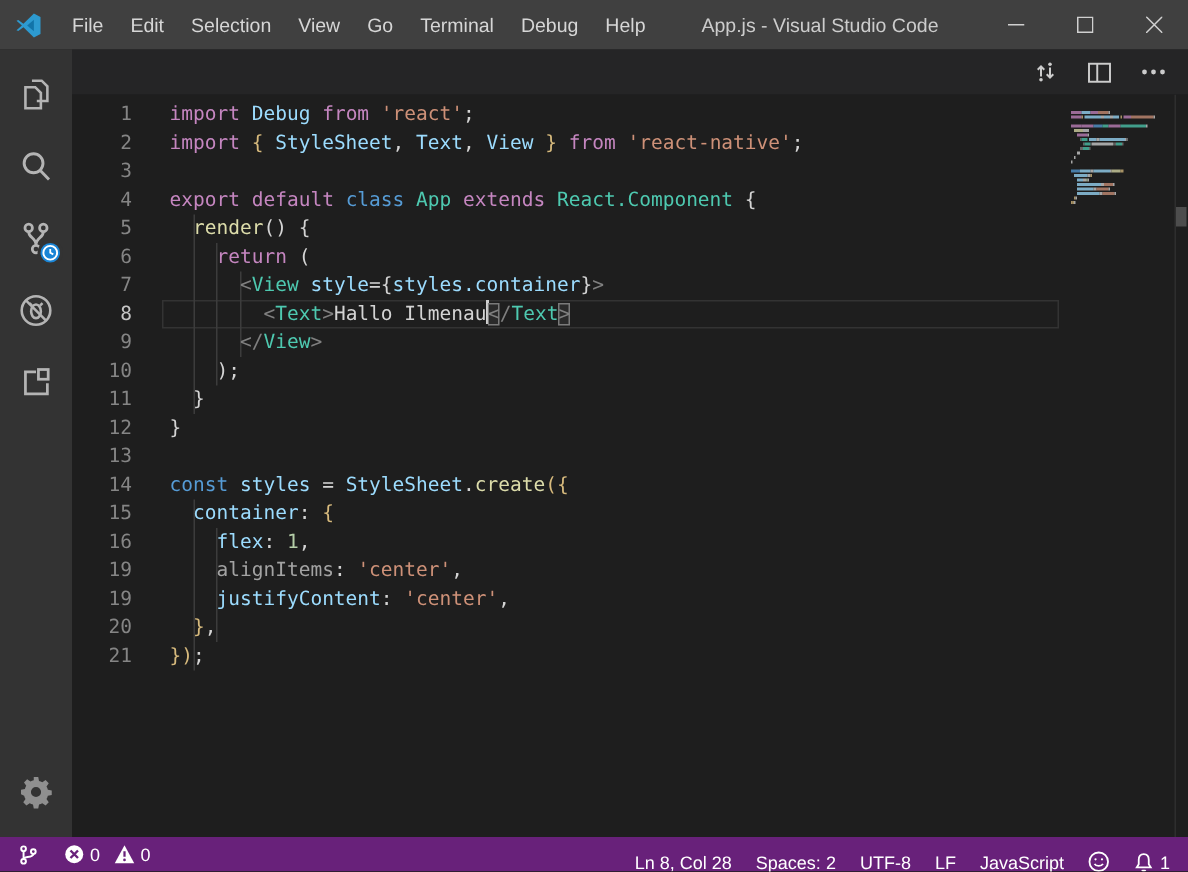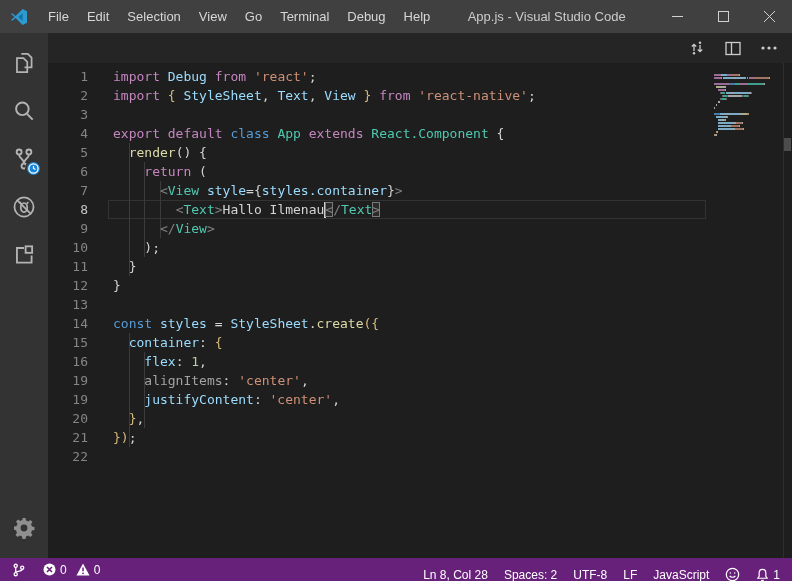--- a/index.html
+++ b/index.html
@@ -266,24 +266,20 @@
               <span class="ln">19</span>
               <span class="code"><span style="color: rgb(212, 212, 212);">    </span><span style="color: rgb(156, 220, 254);">justifyContent</span><span style="color: rgb(212, 212, 212);">: </span><span style="color: rgb(206, 145, 120);">'center'</span><span style="color: rgb(212, 212, 212);">,</span></span>
             </div>
             <div class="line">
               <span class="ln">20</span>
               <span class="code"><span style="color: rgb(212, 212, 212);">  </span><span style="color: rgb(215, 186, 125);">}</span><span style="color: rgb(212, 212, 212);">,</span></span>
             </div>
             <div class="line">
               <span class="ln">21</span>
               <span class="code"><span style="color: rgb(215, 186, 125);">}</span><span style="color: rgb(215, 186, 125);">)</span><span style="color: rgb(212, 212, 212);">;</span></span>
-            </div>
-            <div class="line">
-              <span class="ln">22</span>
-              <span class="code"></span>
             </div>
           </div>
         <div class="minimap" id="minimap">
             <div class="mm-row"><span style="width: 7px; background: rgb(197, 134, 192); opacity: 0.75;"></span><span style="width: 6px; background: rgb(156, 220, 254); opacity: 0.75;"></span><span style="width: 5px; background: rgb(197, 134, 192); opacity: 0.75;"></span><span style="width: 7px; background: rgb(206, 145, 120); opacity: 0.75;"></span><span style="width: 1px; background: rgb(212, 212, 212); opacity: 0.75;"></span></div>
             <div class="mm-row"><span style="width: 7px; background: rgb(197, 134, 192); opacity: 0.75;"></span><span style="width: 1px; background: rgb(215, 186, 125); opacity: 0.75;"></span><span style="width: 1px;"></span><span style="width: 11px; background: rgb(156, 220, 254); opacity: 0.75;"></span><span style="width: 2px; background: rgb(212, 212, 212); opacity: 0.75;"></span><span style="width: 4px; background: rgb(156, 220, 254); opacity: 0.75;"></span><span style="width: 2px; background: rgb(212, 212, 212); opacity: 0.75;"></span><span style="width: 4px; background: rgb(156, 220, 254); opacity: 0.75;"></span><span style="width: 1px;"></span><span style="width: 1px; background: rgb(215, 186, 125); opacity: 0.75;"></span><span style="width: 1px;"></span><span style="width: 5px; background: rgb(197, 134, 192); opacity: 0.75;"></span><span style="width: 15px; background: rgb(206, 145, 120); opacity: 0.75;"></span><span style="width: 1px; background: rgb(212, 212, 212); opacity: 0.75;"></span></div>
             <div class="mm-row"></div>
             <div class="mm-row"><span style="width: 7px; background: rgb(197, 134, 192); opacity: 0.75;"></span><span style="width: 8px; background: rgb(197, 134, 192); opacity: 0.75;"></span><span style="width: 6px; background: rgb(86, 156, 214); opacity: 0.75;"></span><span style="width: 4px; background: rgb(78, 201, 176); opacity: 0.75;"></span><span style="width: 8px; background: rgb(197, 134, 192); opacity: 0.75;"></span><span style="width: 17px; background: rgb(78, 201, 176); opacity: 0.75;"></span><span style="width: 1px; background: rgb(212, 212, 212); opacity: 0.75;"></span></div>
             <div class="mm-row"><span style="width: 2px;"></span><span style="width: 6px; background: rgb(220, 220, 170); opacity: 0.75;"></span><span style="width: 4px; background: rgb(212, 212, 212); opacity: 0.75;"></span></div>
             <div class="mm-row"><span style="width: 4px;"></span><span style="width: 7px; background: rgb(197, 134, 192); opacity: 0.75;"></span><span style="width: 1px; background: rgb(212, 212, 212); opacity: 0.75;"></span></div>
             <div class="mm-row"><span style="width: 6px;"></span><span style="width: 1px; background: rgb(128, 128, 128); opacity: 0.75;"></span><span style="width: 4px; background: rgb(78, 201, 176); opacity: 0.75;"></span><span style="width: 1px;"></span><span style="width: 5px; background: rgb(156, 220, 254); opacity: 0.75;"></span><span style="width: 1px; background: rgb(212, 212, 212); opacity: 0.75;"></span><span style="width: 1px; background: rgb(212, 212, 212); opacity: 0.75;"></span><span style="width: 17px; background: rgb(156, 220, 254); opacity: 0.75;"></span><span style="width: 1px; background: rgb(212, 212, 212); opacity: 0.75;"></span><span style="width: 1px; background: rgb(128, 128, 128); opacity: 0.75;"></span></div>

